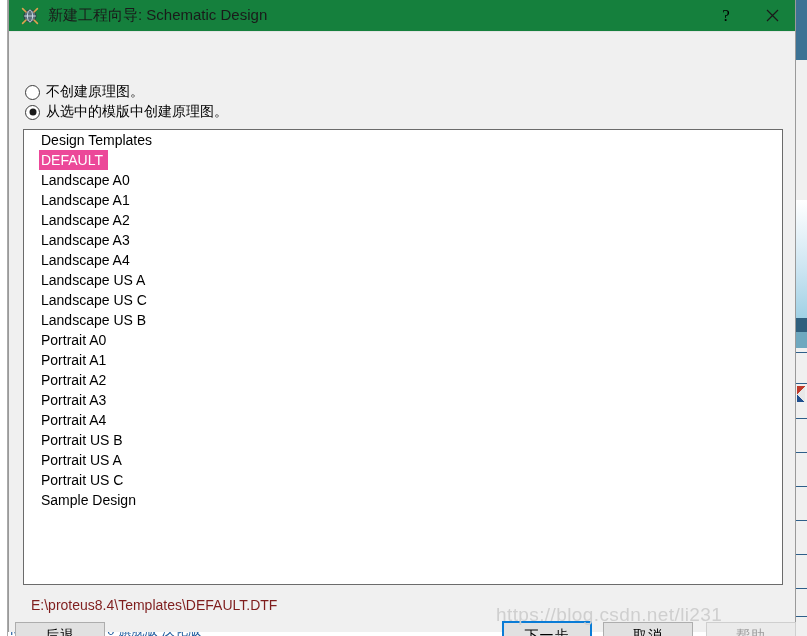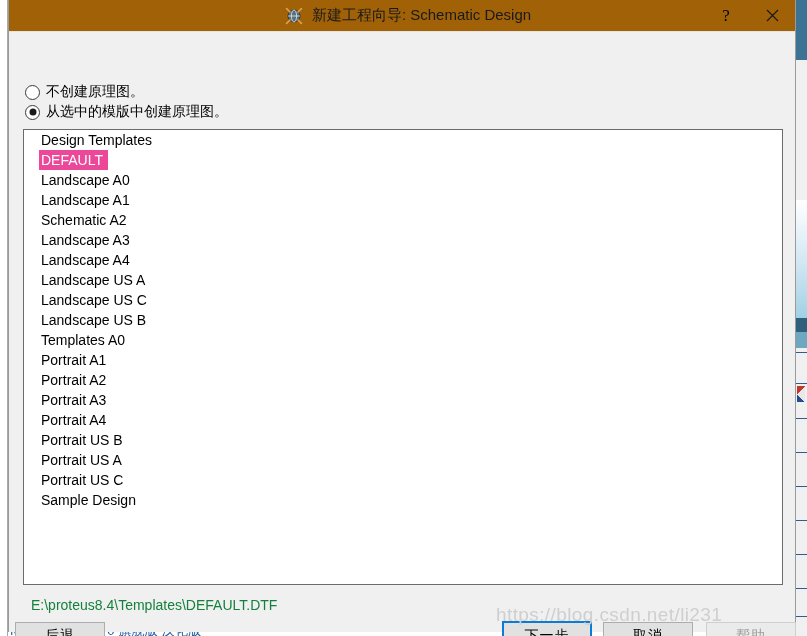--- a/index.html
+++ b/index.html
@@ -130,25 +130,24 @@
     height: 632px;
     background: #f0f0f0;
     border: 1px solid #9a9a9a;
     border-top: none;
     box-sizing: border-box;
   }
 
   .titlebar {
     position: relative;
     height: 31px;
-    background: #a16207;
+    background: #15803d;
     border-bottom: 1px solid #e4e4e4;
     display: flex;
     align-items: center;
-    justify-content: center;
   }
   .title-icon {
     width: 18px;
     height: 18px;
     margin-left: 12px;
     margin-right: 9px;
     position: relative;
     flex: none;
   }
   .title-text {
@@ -250,21 +249,21 @@
     padding: 0 5px 0 2px;
     margin-left: -2px;
     text-align: center;
   }
 
   .path-text {
     position: absolute;
     left: 22px;
     top: 565px;
     font-size: 14px;
-    color: #15803d;
+    color: #7f1d1d;
     font-family: "Liberation Sans", sans-serif;
     white-space: nowrap;
   }
 
   
   .btn {
     position: absolute;
     height: 28px;
     background: #e1e1e1;
     border: 1px solid #adadad;
@@ -363,27 +362,27 @@
     <div class="radio-row r2">
       <span class="radio-mark checked"></span>
       <span class="radio-label">从选中的模版中创建原理图。</span>
     </div>
 
     <div class="listbox">
       <div class="list-item"><span class="txt">Design Templates</span></div>
       <div class="list-item selected"><span class="txt">DEFAULT</span></div>
       <div class="list-item"><span class="txt">Landscape A0</span></div>
       <div class="list-item"><span class="txt">Landscape A1</span></div>
-      <div class="list-item"><span class="txt">Schematic A2</span></div>
+      <div class="list-item"><span class="txt">Landscape A2</span></div>
       <div class="list-item"><span class="txt">Landscape A3</span></div>
       <div class="list-item"><span class="txt">Landscape A4</span></div>
       <div class="list-item"><span class="txt">Landscape US A</span></div>
       <div class="list-item"><span class="txt">Landscape US C</span></div>
       <div class="list-item"><span class="txt">Landscape US B</span></div>
-      <div class="list-item"><span class="txt">Templates A0</span></div>
+      <div class="list-item"><span class="txt">Portrait A0</span></div>
       <div class="list-item"><span class="txt">Portrait A1</span></div>
       <div class="list-item"><span class="txt">Portrait A2</span></div>
       <div class="list-item"><span class="txt">Portrait A3</span></div>
       <div class="list-item"><span class="txt">Portrait A4</span></div>
       <div class="list-item"><span class="txt">Portrait US B</span></div>
       <div class="list-item"><span class="txt">Portrait US A</span></div>
       <div class="list-item"><span class="txt">Portrait US C</span></div>
       <div class="list-item"><span class="txt">Sample Design</span></div>
     </div>
 

